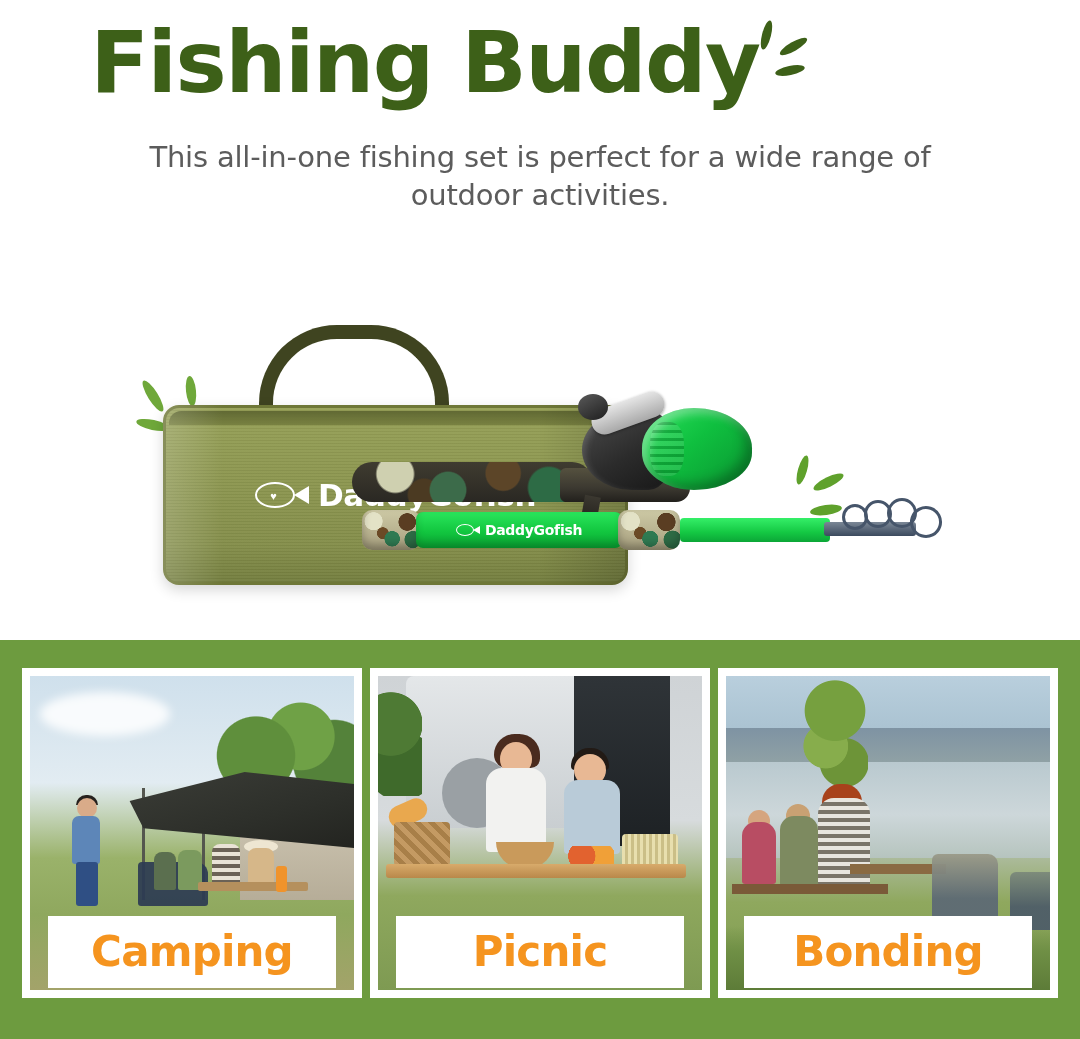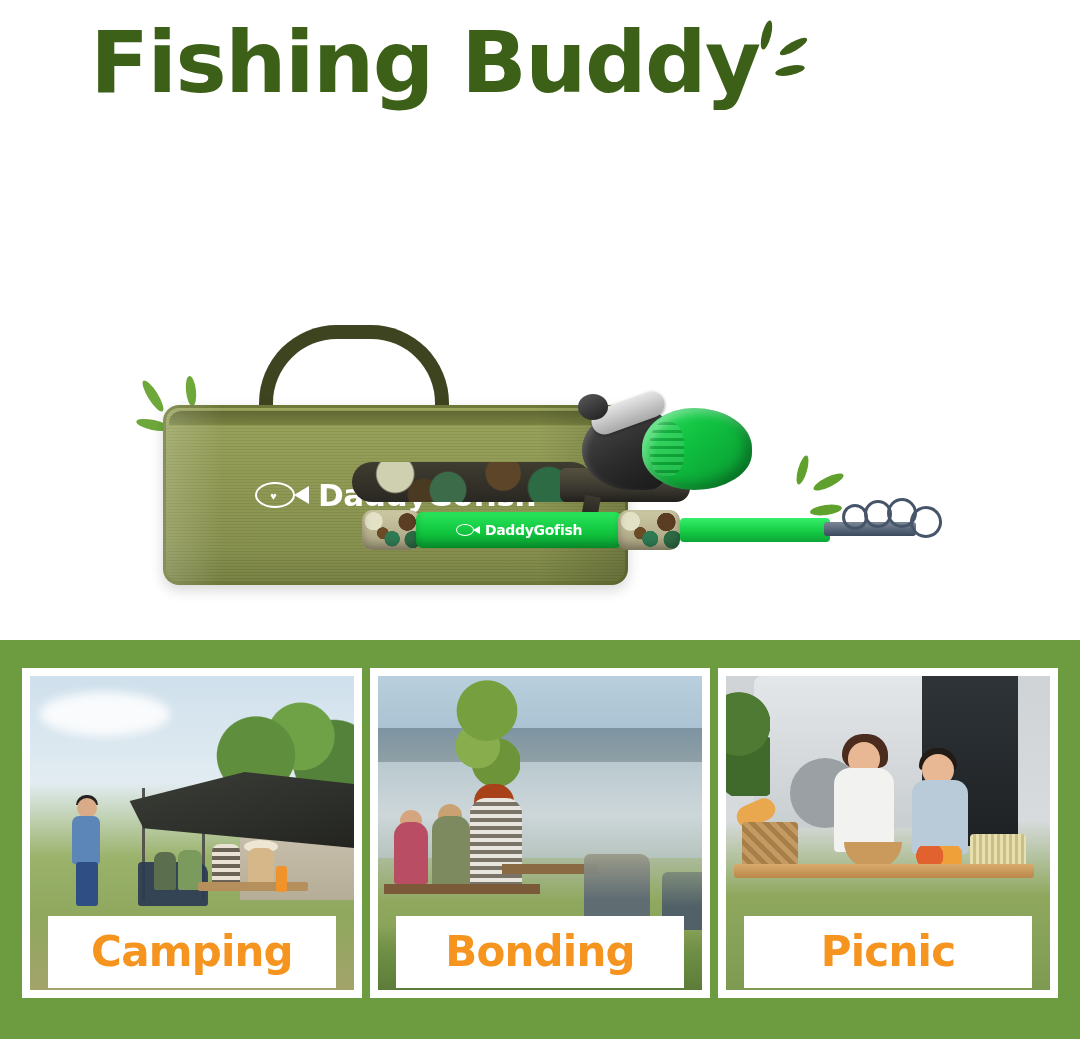--- a/index.html
+++ b/index.html
@@ -652,20 +652,21 @@
     <h1 class="title">
       <span>Fishing Buddy</span>
       <span class="title-sparkle">
         <i class="s1"></i>
         <i class="s2"></i>
         <i class="s3"></i>
       </span>
     </h1>
   </div>
 
+  <div class="subtitle">This all-in-one fishing set is perfect for a wide range of outdoor activities.</div>
 
   <div class="product-scene">
 
     <div class="sparkle-left">
       <i class="a"></i>
       <i class="b"></i>
       <i class="c"></i>
     </div>
 
     <div class="bag">
@@ -749,44 +750,20 @@
           <div class="bottle"></div>
         </div>
       </div>
       <div class="card-label">
         <span>Camping</span>
       </div>
     </div>
 
     <div class="card">
       <div class="card-photo">
-        <div class="photo-bonding">
-          <div class="hill"></div>
-          <div class="lake"></div>
-          <div class="tree"></div>
-          <div class="grass"></div>
-          <div class="p1head"></div>
-          <div class="p1"></div>
-          <div class="p2head"></div>
-          <div class="p2"></div>
-          <div class="p3hair"></div>
-          <div class="p3"></div>
-          <div class="btable"></div>
-          <div class="bench"></div>
-          <div class="chair"></div>
-          <div class="chair2"></div>
-        </div>
-      </div>
-      <div class="card-label">
-        <span>Bonding</span>
-      </div>
-    </div>
-
-    <div class="card">
-      <div class="card-photo">
         <div class="photo-picnic">
           <div class="van"></div>
           <div class="wheel"></div>
           <div class="vandoor"></div>
           <div class="treeleft"></div>
           <div class="womanhair"></div>
           <div class="womanhead"></div>
           <div class="woman"></div>
           <div class="boyhair"></div>
           <div class="boyhead"></div>
@@ -797,14 +774,38 @@
           <div class="fruit"></div>
           <div class="utensils"></div>
           <div class="ptable"></div>
         </div>
       </div>
       <div class="card-label">
         <span>Picnic</span>
       </div>
     </div>
 
+    <div class="card">
+      <div class="card-photo">
+        <div class="photo-bonding">
+          <div class="hill"></div>
+          <div class="lake"></div>
+          <div class="tree"></div>
+          <div class="grass"></div>
+          <div class="p1head"></div>
+          <div class="p1"></div>
+          <div class="p2head"></div>
+          <div class="p2"></div>
+          <div class="p3hair"></div>
+          <div class="p3"></div>
+          <div class="btable"></div>
+          <div class="bench"></div>
+          <div class="chair"></div>
+          <div class="chair2"></div>
+        </div>
+      </div>
+      <div class="card-label">
+        <span>Bonding</span>
+      </div>
+    </div>
+
   </div>
 </div>
 
 </body></html>

